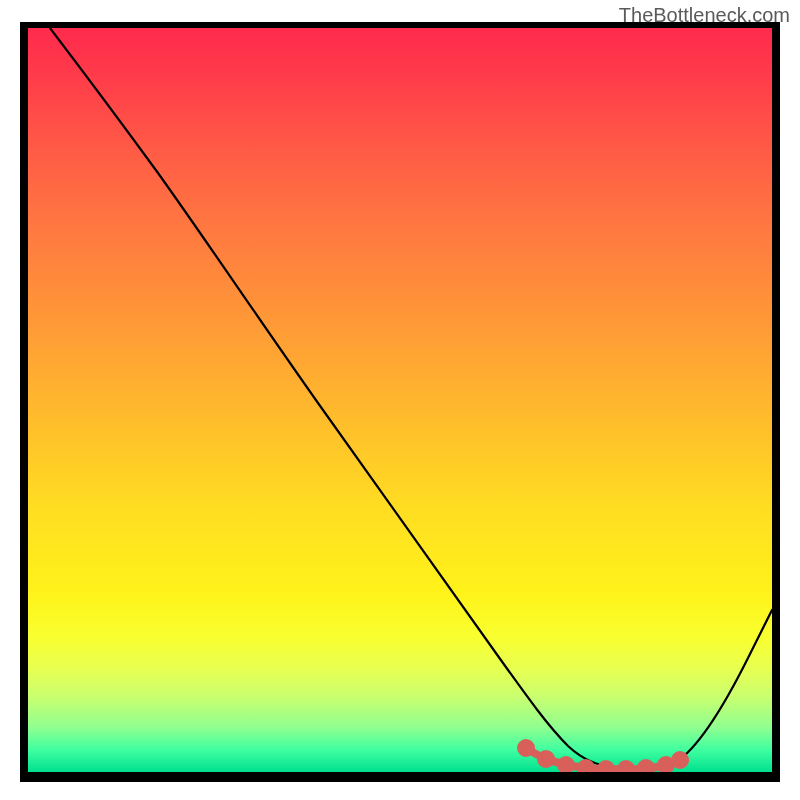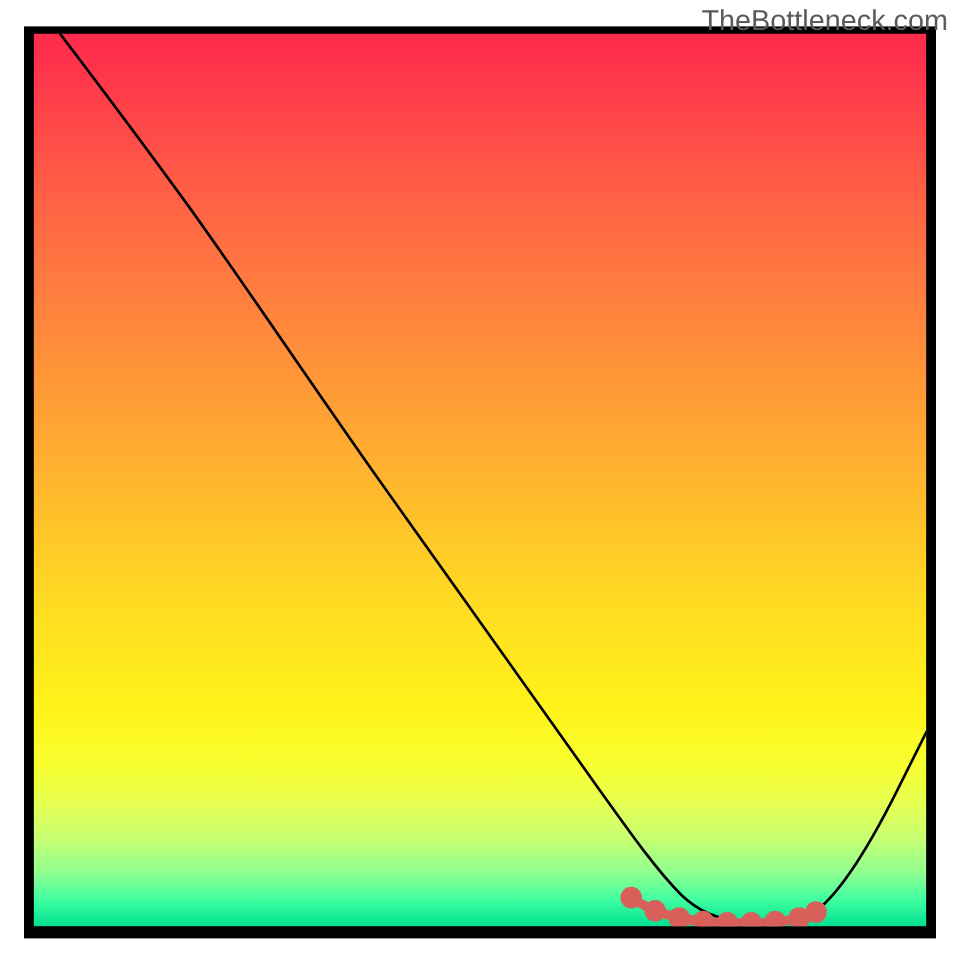--- a/index.html
+++ b/index.html
@@ -13,21 +13,21 @@
   }
   .container {
     position: relative;
     width: 800px;
     height: 800px;
   }
   .watermark {
     position: absolute;
     top: 4px;
     right: 10px;
-    font-size: 24px;
+    font-size: 20px;
     color: #5a5a5a;
     font-weight: 500;
     z-index: 30;
   }
   .frame {
     position: absolute;
     left: 20px;
     top: 22px;
     width: 760px;
     height: 760px;

